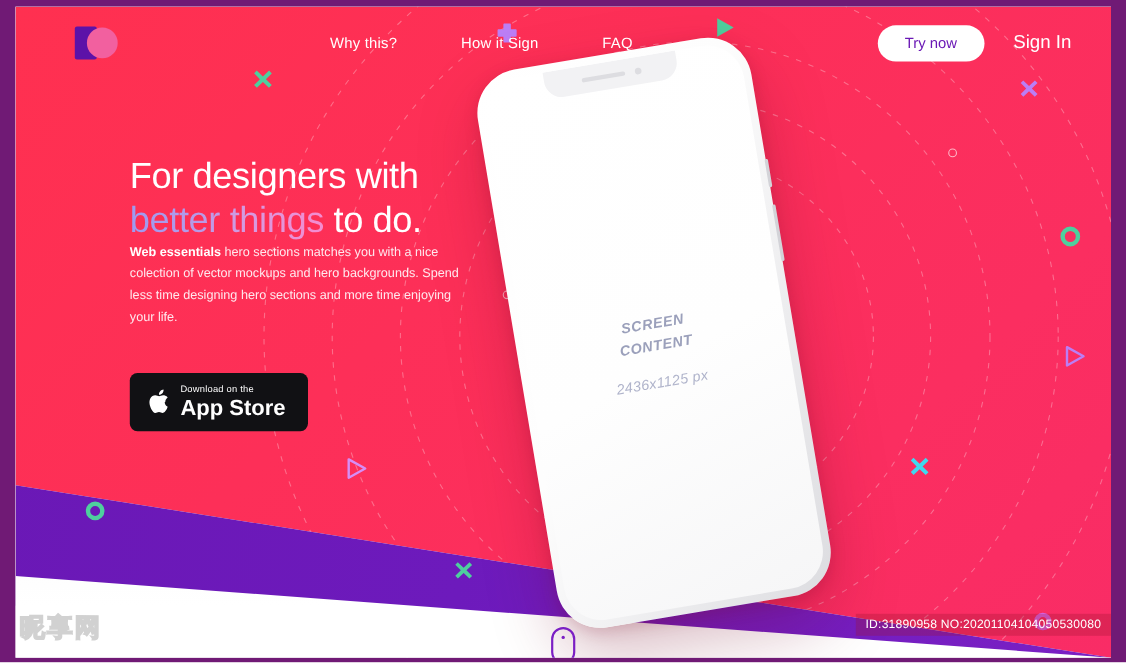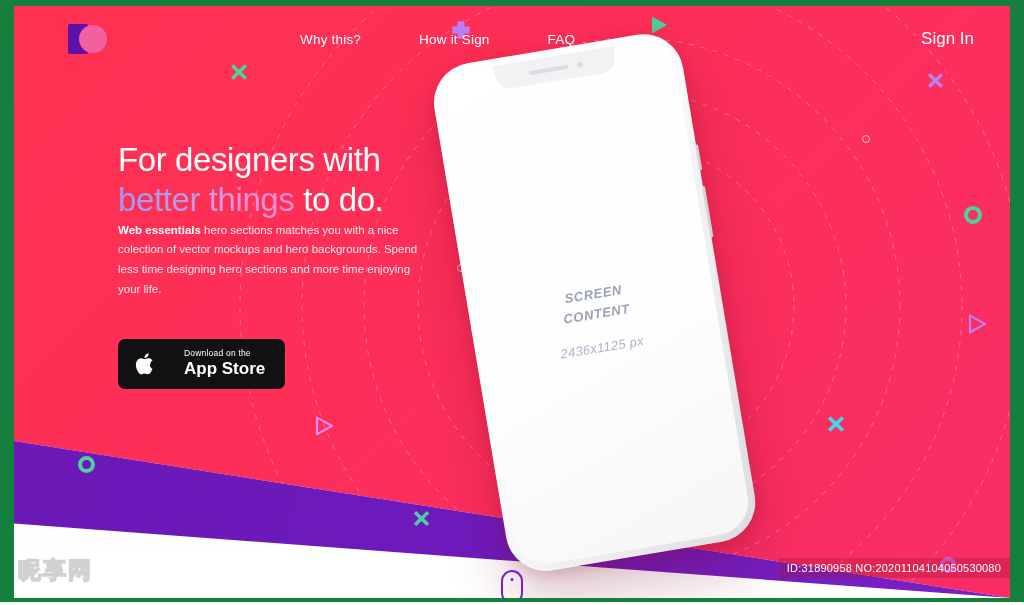--- a/index.html
+++ b/index.html
@@ -9,21 +9,21 @@
     height: 605px;
     overflow: hidden;
     background: #ffffff;
     font-family: "Liberation Sans", sans-serif;
   }
 
   #stage {
     position: relative;
     width: 1024px;
     height: 602px;
-    background: #15803d;
+    background: #701a75;
     overflow: hidden;
   }
 
   
   .page-frame {
     position: absolute;
     left: 14px; top: 6px;
     width: 996px; height: 592px;
     overflow: hidden;
     background: #ffffff;
@@ -153,32 +153,32 @@
     font-size: 11.5px;
     line-height: 1.72;
     max-width: 300px;
   }
   .paragraph b { color: #ffffff; font-weight: 700; }
 
   .appstore {
     margin-top: 39px;
     display: inline-flex;
     align-items: center;
-    gap: 27px;
+    gap: 7px;
     background: #111114;
     border: none;
     border-radius: 7px;
     padding: 10px 20px 10px 17px;
     cursor: pointer;
     font-family: "Liberation Sans", sans-serif;
   }
   .appstore .apple { width: 22px; height: 26px; display:block; }
   .appstore .labels { text-align: left; line-height: 1.1; }
   .appstore .small { color: #ffffff; font-size: 8.5px; letter-spacing: .2px; display:block; }
-  .appstore .big { color: #ffffff; font-size: 17px; font-weight: 600; display:block; margin-top: 2px; }
+  .appstore .big { color: #ffffff; font-size: 20px; font-weight: 600; display:block; margin-top: 2px; }
 
   
   .phone-wrap {
     position: absolute;
     left: 455px;
     top: 38px;
     width: 270px;
     height: 520px;
     transform: rotate(-9.5deg);
     z-index: 25;
@@ -341,20 +341,21 @@
         <span class="logo-circle"></span>
       </div>
 
       <div class="nav-links">
         <a class="nav-link" href="#">Why this?</a>
         <a class="nav-link" href="#">How it Sign</a>
         <a class="nav-link" href="#">FAQ</a>
       </div>
 
       <div class="nav-right">
+        <button class="btn-try">Try now</button>
         <a class="nav-signin" href="#">Sign In</a>
       </div>
     </nav>
 
     <div class="copy">
       <h1 class="headline">
         <span>For designers with</span><br>
         <span class="grad">better things</span><span> to do.</span>
       </h1>
 

